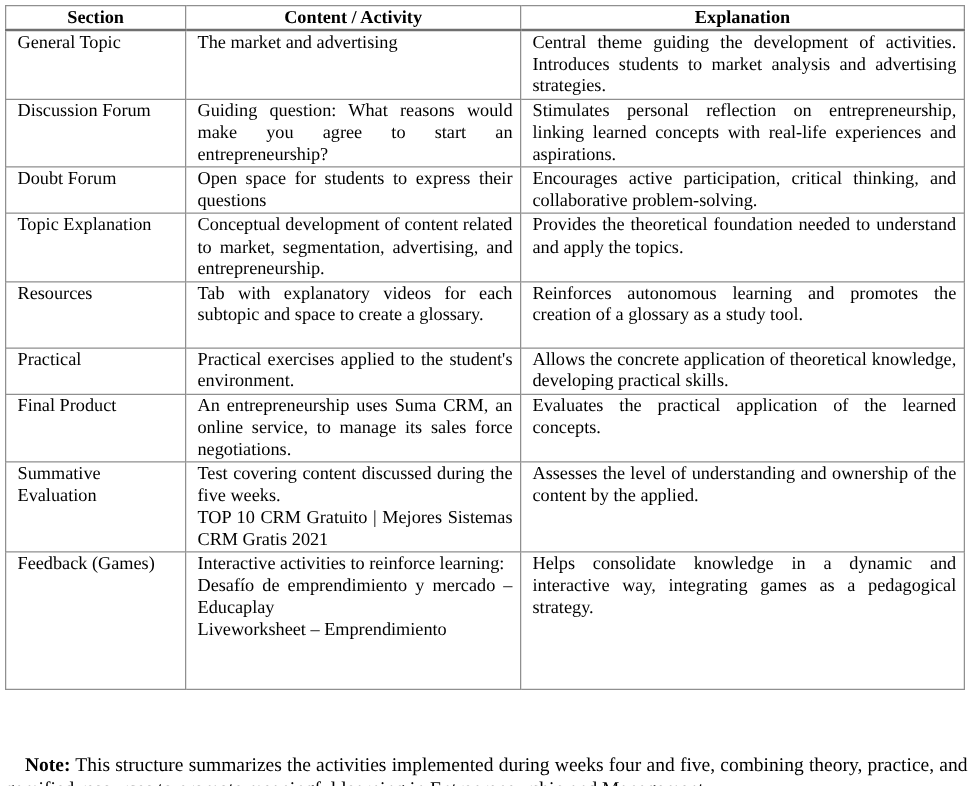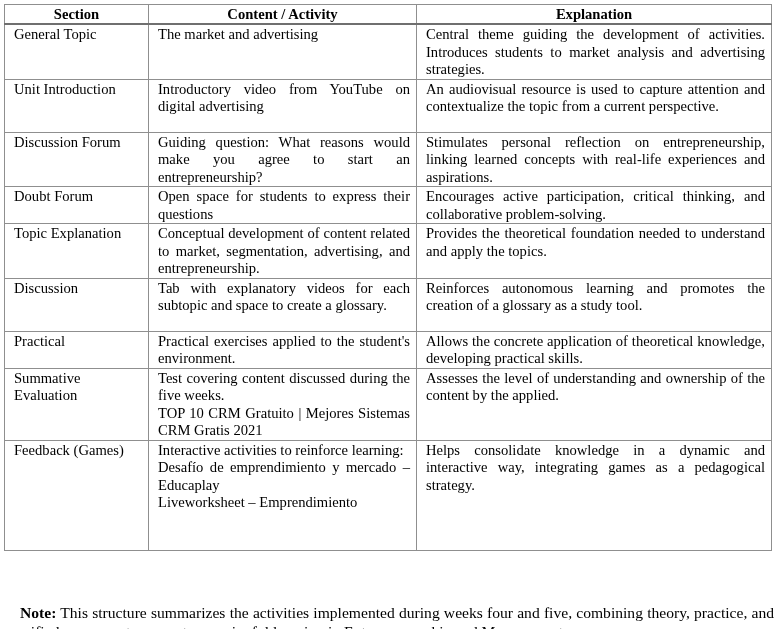--- a/index.html
+++ b/index.html
@@ -87,27 +87,20 @@
       </tr>
     </thead>
     <tbody>
       <tr style="height:53px">
         <td class="c-section">General Topic</td>
         <td class="c-content">
           <span class="line">The market and advertising</span>
         </td>
         <td class="c-expl">Central theme guiding the development of activities. Introduces students to market analysis and advertising strategies.</td>
       </tr>
-      <tr style="height:53px">
-        <td class="c-section">Unit Introduction</td>
-        <td class="c-content">
-          <span class="line">Introductory video from YouTube on digital advertising</span>
-        </td>
-        <td class="c-expl">An audiovisual resource is used to capture attention and contextualize the topic from a current perspective.</td>
-      </tr>
       <tr style="height:54px">
         <td class="c-section">Discussion Forum</td>
         <td class="c-content">
           <span class="line">Guiding question: What reasons would make you agree to start an entrepreneurship?</span>
         </td>
         <td class="c-expl">Stimulates personal reflection on entrepreneurship, linking learned concepts with real-life experiences and aspirations.</td>
       </tr>
       <tr style="height:37px">
         <td class="c-section">Doubt Forum</td>
         <td class="c-content">
@@ -116,32 +109,39 @@
         <td class="c-expl">Encourages active participation, critical thinking, and collaborative problem-solving.</td>
       </tr>
       <tr style="height:54px">
         <td class="c-section">Topic Explanation</td>
         <td class="c-content">
           <span class="line">Conceptual development of content related to market, segmentation, advertising, and entrepreneurship.</span>
         </td>
         <td class="c-expl">Provides the theoretical foundation needed to understand and apply the topics.</td>
       </tr>
       <tr style="height:53px">
-        <td class="c-section">Discussion</td>
+        <td class="c-section">Resources</td>
         <td class="c-content">
           <span class="line">Tab with explanatory videos for each subtopic and space to create a glossary.</span>
         </td>
         <td class="c-expl">Reinforces autonomous learning and promotes the creation of a glossary as a study tool.</td>
       </tr>
       <tr style="height:36px">
         <td class="c-section">Practical</td>
         <td class="c-content">
           <span class="line">Practical exercises applied to the student's environment.</span>
         </td>
         <td class="c-expl">Allows the concrete application of theoretical knowledge, developing practical skills.</td>
+      </tr>
+      <tr style="height:54px">
+        <td class="c-section">Final Product</td>
+        <td class="c-content">
+          <span class="line">An entrepreneurship uses Suma CRM, an online service, to manage its sales force negotiations.</span>
+        </td>
+        <td class="c-expl">Evaluates the practical application of the learned concepts.</td>
       </tr>
       <tr style="height:72px">
         <td class="c-section">Summative Evaluation</td>
         <td class="c-content">
           <span class="line">Test covering content discussed during the five weeks.</span>
           <span class="line">TOP 10 CRM Gratuito | Mejores Sistemas CRM Gratis 2021</span>
         </td>
         <td class="c-expl">Assesses the level of understanding and ownership of the content by the applied.</td>
       </tr>
       <tr style="height:110px">

